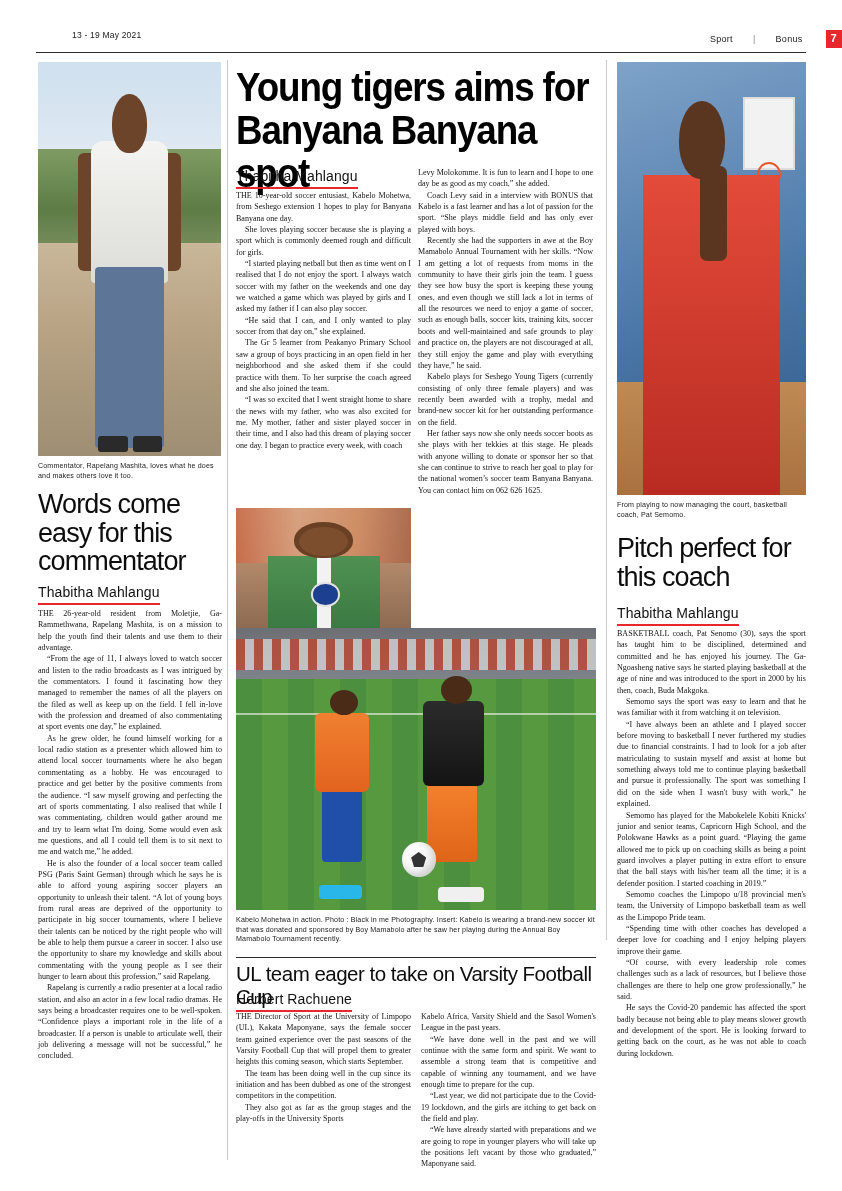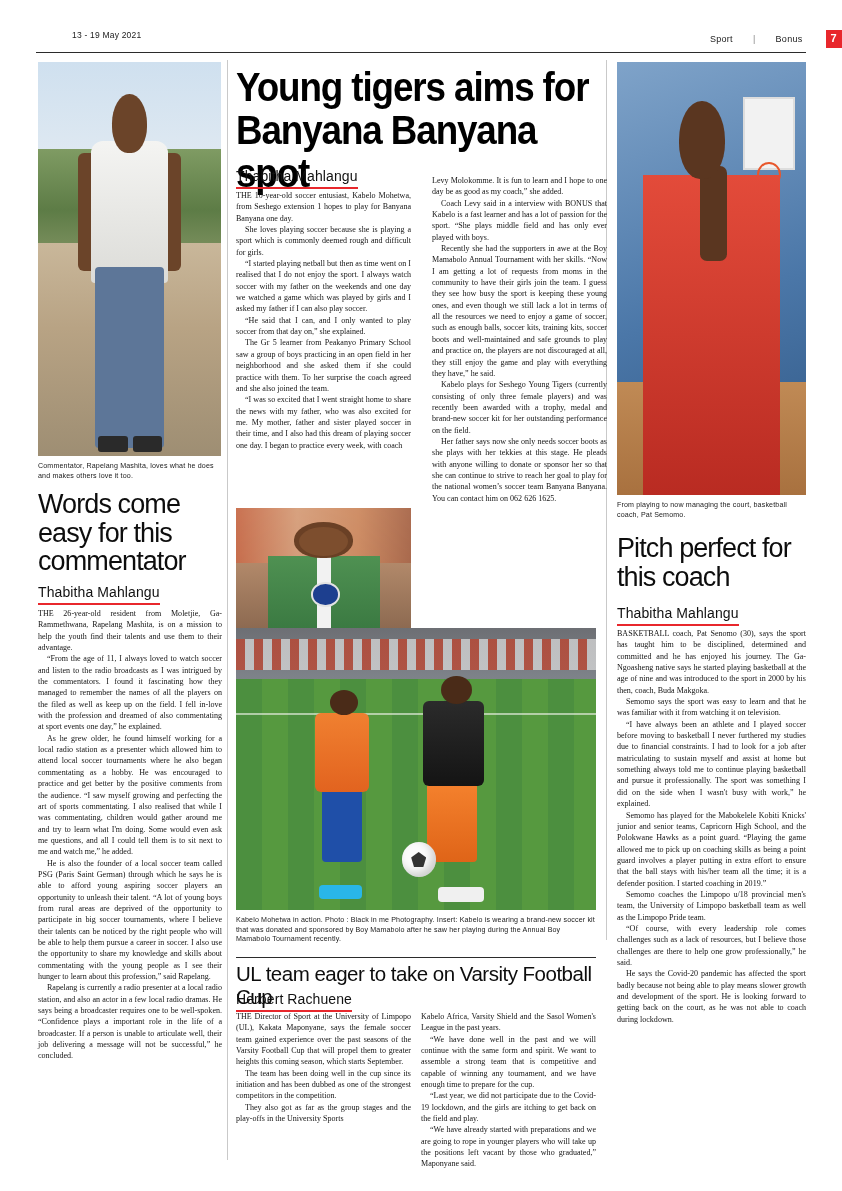--- a/index.html
+++ b/index.html
@@ -280,21 +280,21 @@
 
   <div class="body-text" id="main-col1" style="position:absolute; left:236px; top:190px; width:175px;">
       <p class="noindent">THE 10-year-old soccer entusiast, Kabelo Mohetwa, from Seshego extension 1 hopes to play for Banyana Banyana one day.</p>
       <p>She loves playing soccer because she is playing a sport which is commonly deemed rough and difficult for girls.</p>
       <p>“I started playing netball but then as time went on I realised that I do not enjoy the sport. I always watch soccer with my father on the weekends and one day we watched a game which was played by girls and I asked my father if I can also play soccer.</p>
       <p>“He said that I can, and I only wanted to play soccer from that day on,” she explained.</p>
       <p>The Gr 5 learner from Peakanyo Primary School saw a group of boys practicing in an open field in her neighborhood and she asked them if she could practice with them. To her surprise the coach agreed and she also joined the team.</p>
       <p>“I was so excited that I went straight home to share the news with my father, who was also excited for me. My mother, father and sister played soccer in their time, and I also had this dream of playing soccer one day. I began to practice every week, with coach</p>
     </div>
 
-  <div class="body-text" id="main-col2" style="position:absolute; left:432px; top:167px; width:175px;margin-top:8px;">
+  <div class="body-text" id="main-col2" style="position:absolute; left:418px; top:167px; width:175px;">
       <p class="noindent">Levy Molokomme. It is fun to learn and I hope to one day be as good as my coach,” she added.</p>
       <p>Coach Levy said in a interview with BONUS that Kabelo is a fast learner and has a lot of passion for the sport. “She plays middle field and has only ever played with boys.</p>
       <p>Recently she had the supporters in awe at the Boy Mamabolo Annual Tournament with her skills. “Now I am getting a lot of requests from moms in the community to have their girls join the team. I guess they see how busy the sport is keeping these young ones, and even though we still lack a lot in terms of all the resources we need to enjoy a game of soccer, such as enough balls, soccer kits, training kits, soccer boots and well-maintained and safe grounds to play and practice on, the players are not discouraged at all, they still enjoy the game and play with everything they have,” he said.</p>
       <p>Kabelo plays for Seshego Young Tigers (currently consisting of only three female players) and was recently been awarded with a trophy, medal and brand-new soccer kit for her outstanding performance on the field.</p>
       <p>Her father says now she only needs soccer boots as she plays with her tekkies at this stage. He pleads with anyone willing to donate or sponsor her so that she can continue to strive to reach her goal to play for the national women’s soccer team Banyana Banyana. You can contact him on 062 626 1625.</p>
     </div>
 
   <div class="photo" style="left:236px; top:508px; width:175px; height:120px;">
     <div class="photo-inner">
       <div class="ph2-bg"></div>
@@ -367,17 +367,18 @@
   <div class="byline-wrap" style="position:absolute; left:617px; top:604px;">
     <span class="byline">Thabitha Mahlangu</span>
   </div>
 
   <div class="body-text" id="right-body" style="position:absolute; left:617px; top:628px; width:189px;">
       <p class="noindent">BASKETBALL coach, Pat Senomo (30), says the sport has taught him to be disciplined, determined and committed and he has enjoyed his journey. The Ga-Ngoasheng native says he started playing basketball at the age of nine and was introduced to the sport in 2000 by his then, coach, Buda Makgoka.</p>
       <p>Semomo says the sport was easy to learn and that he was familiar with it from watching it on television.</p>
       <p>“I have always been an athlete and I played soccer before moving to basketball I never furthered my studies due to financial constraints. I had to look for a job after matriculating to sustain myself and assist at home but something always told me to continue playing basketball and pursue it professionally. The sport was something I did on the side when I wasn't busy with work,” he explained.</p>
       <p>Semomo has played for the Mabokelele Kobiti Knicks' junior and senior teams, Capricorn High School, and the Polokwane Hawks as a point guard. “Playing the game allowed me to pick up on coaching skills as being a point guard involves a player putting in extra effort to ensure that the ball stays with his/her team all the time; it is a defender position. I started coaching in 2019.”</p>
       <p>Semomo coaches the Limpopo u/18 provincial men's team, the University of Limpopo basketball team as well as the Limpopo Pride team.</p>
+      <p>“Spending time with other coaches has developed a deeper love for coaching and I enjoy helping players improve their game.</p>
       <p>“Of course, with every leadership role comes challenges such as a lack of resources, but I believe those challenges are there to help one grow professionally,” he said.</p>
       <p>He says the Covid-20 pandemic has affected the sport badly because not being able to play means slower growth and development of the sport. He is looking forward to getting back on the court, as he was not able to coach during lockdown.</p>
     </div>
 
 </div>
 
 </body></html>

